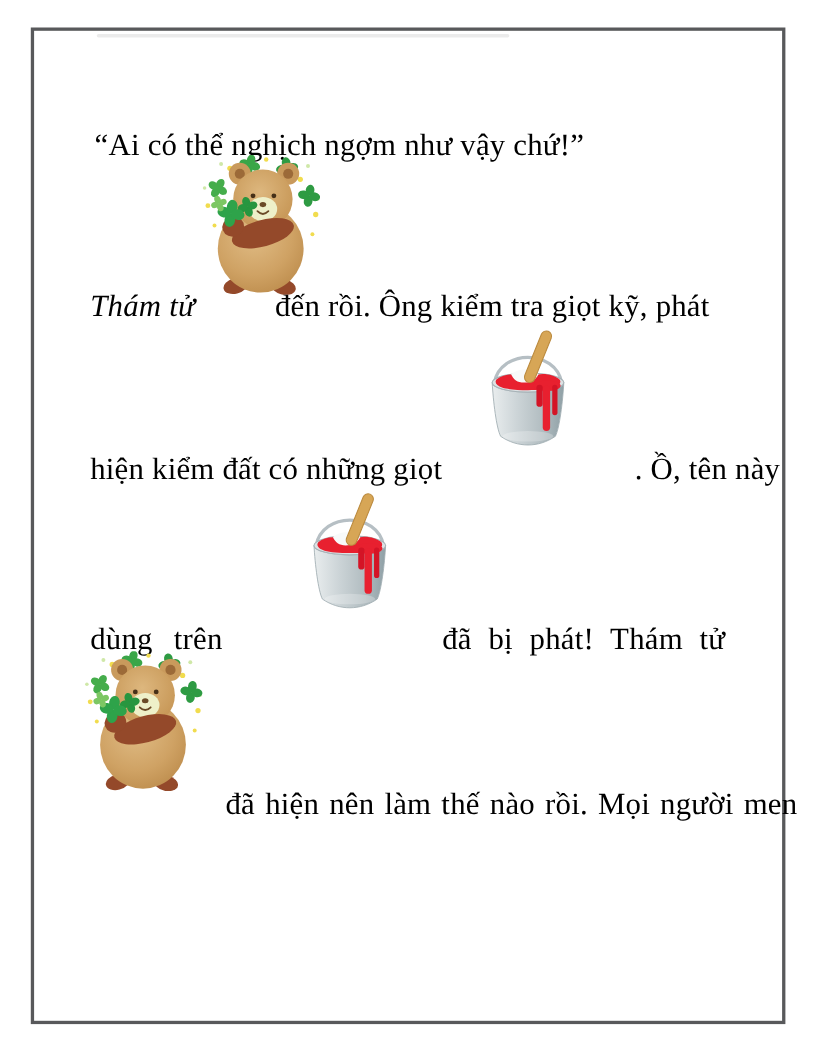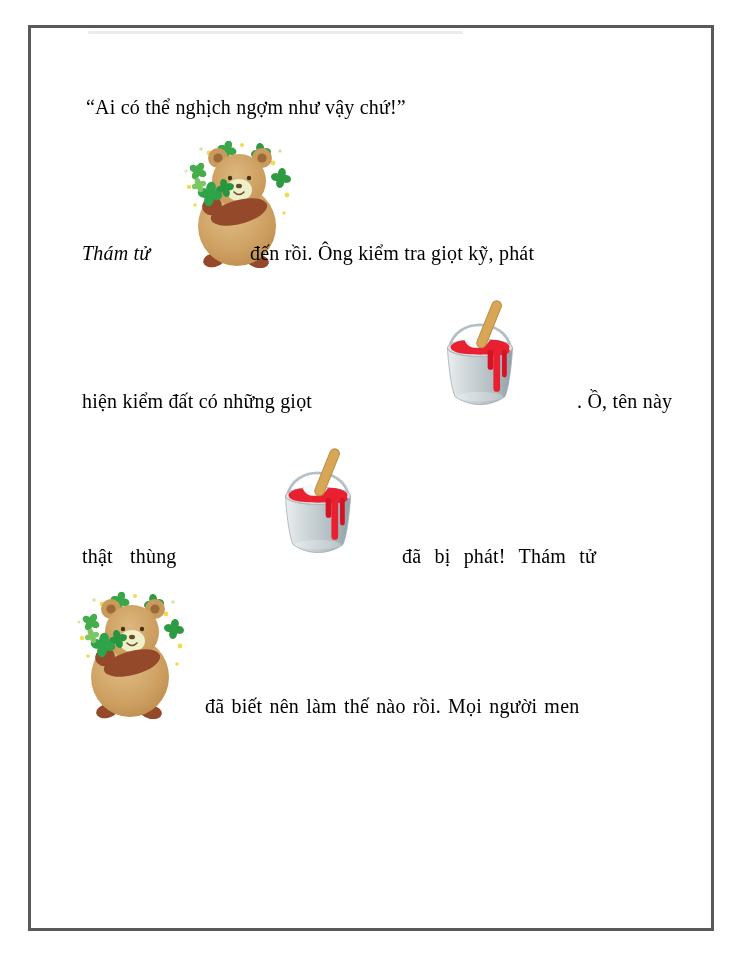--- a/index.html
+++ b/index.html
@@ -20,25 +20,26 @@
   }
   .scan-artifact {
     position: absolute;
     left: 88px; top: 31px;
     width: 375px; height: 3px;
     background: #ebebeb;
     border-radius: 2px;
   }
   .t {
     position: absolute;
-    font-size: 20px;
+    font-size: 28px;
     line-height: 1;
     color: var(--text, #000);
     white-space: nowrap;
     letter-spacing: 0.2px;
+    margin-top: 22px;
   }
   .ws-wide   { word-spacing: 12px; }
   .ws-medium { word-spacing: 8px;  }
   .ws-slight { word-spacing: 2px;  }
   svg.art { position: absolute; display: block; }
   .wood   { fill: var(--brush-wood, #d7a656); stroke: #bb8a3e; stroke-width: 1; }
   .red    { fill: var(--paint-red, #e8202f); }
   .red-dk { fill: var(--paint-red-dark, #d41426); }
   .arm    { fill: var(--bear-arm, #94492a); }
   .wire   { stroke: #b6bfc4; stroke-width: 3; fill: none; }
@@ -170,20 +171,20 @@
     <use href="#bucketFigure"></use>
   </svg>
 
 <span class="t" style="left:82px;  top:391px;">hiện kiểm đất có những giọt</span>
 <span class="t" style="left:577px; top:391px;">. Ồ, tên này</span>
 
 <svg class="art" style="left:270px; top:446px;" width="96" height="113" viewBox="0 0 100 118">
     <use href="#bucketFigure"></use>
   </svg>
 
-<span class="t ws-wide" style="left:82px;  top:546px;">thật thùng</span>
+<span class="t ws-wide" style="left:82px;  top:546px;">dùng trên</span>
 <span class="t ws-medium" style="left:402px; top:546px;">đã bị phát! Thám tử</span>
 
 <svg class="art" style="left:74px; top:592px;" width="112" height="127" viewBox="0 0 112 127">
     <use href="#bearFigure"></use>
   </svg>
 
-<span class="t ws-slight" style="left:205px; top:696px;">đã biết nên làm thế nào rồi. Mọi người men</span>
+<span class="t ws-slight" style="left:205px; top:696px;">đã hiện nên làm thế nào rồi. Mọi người men</span>
 
 </body></html>

